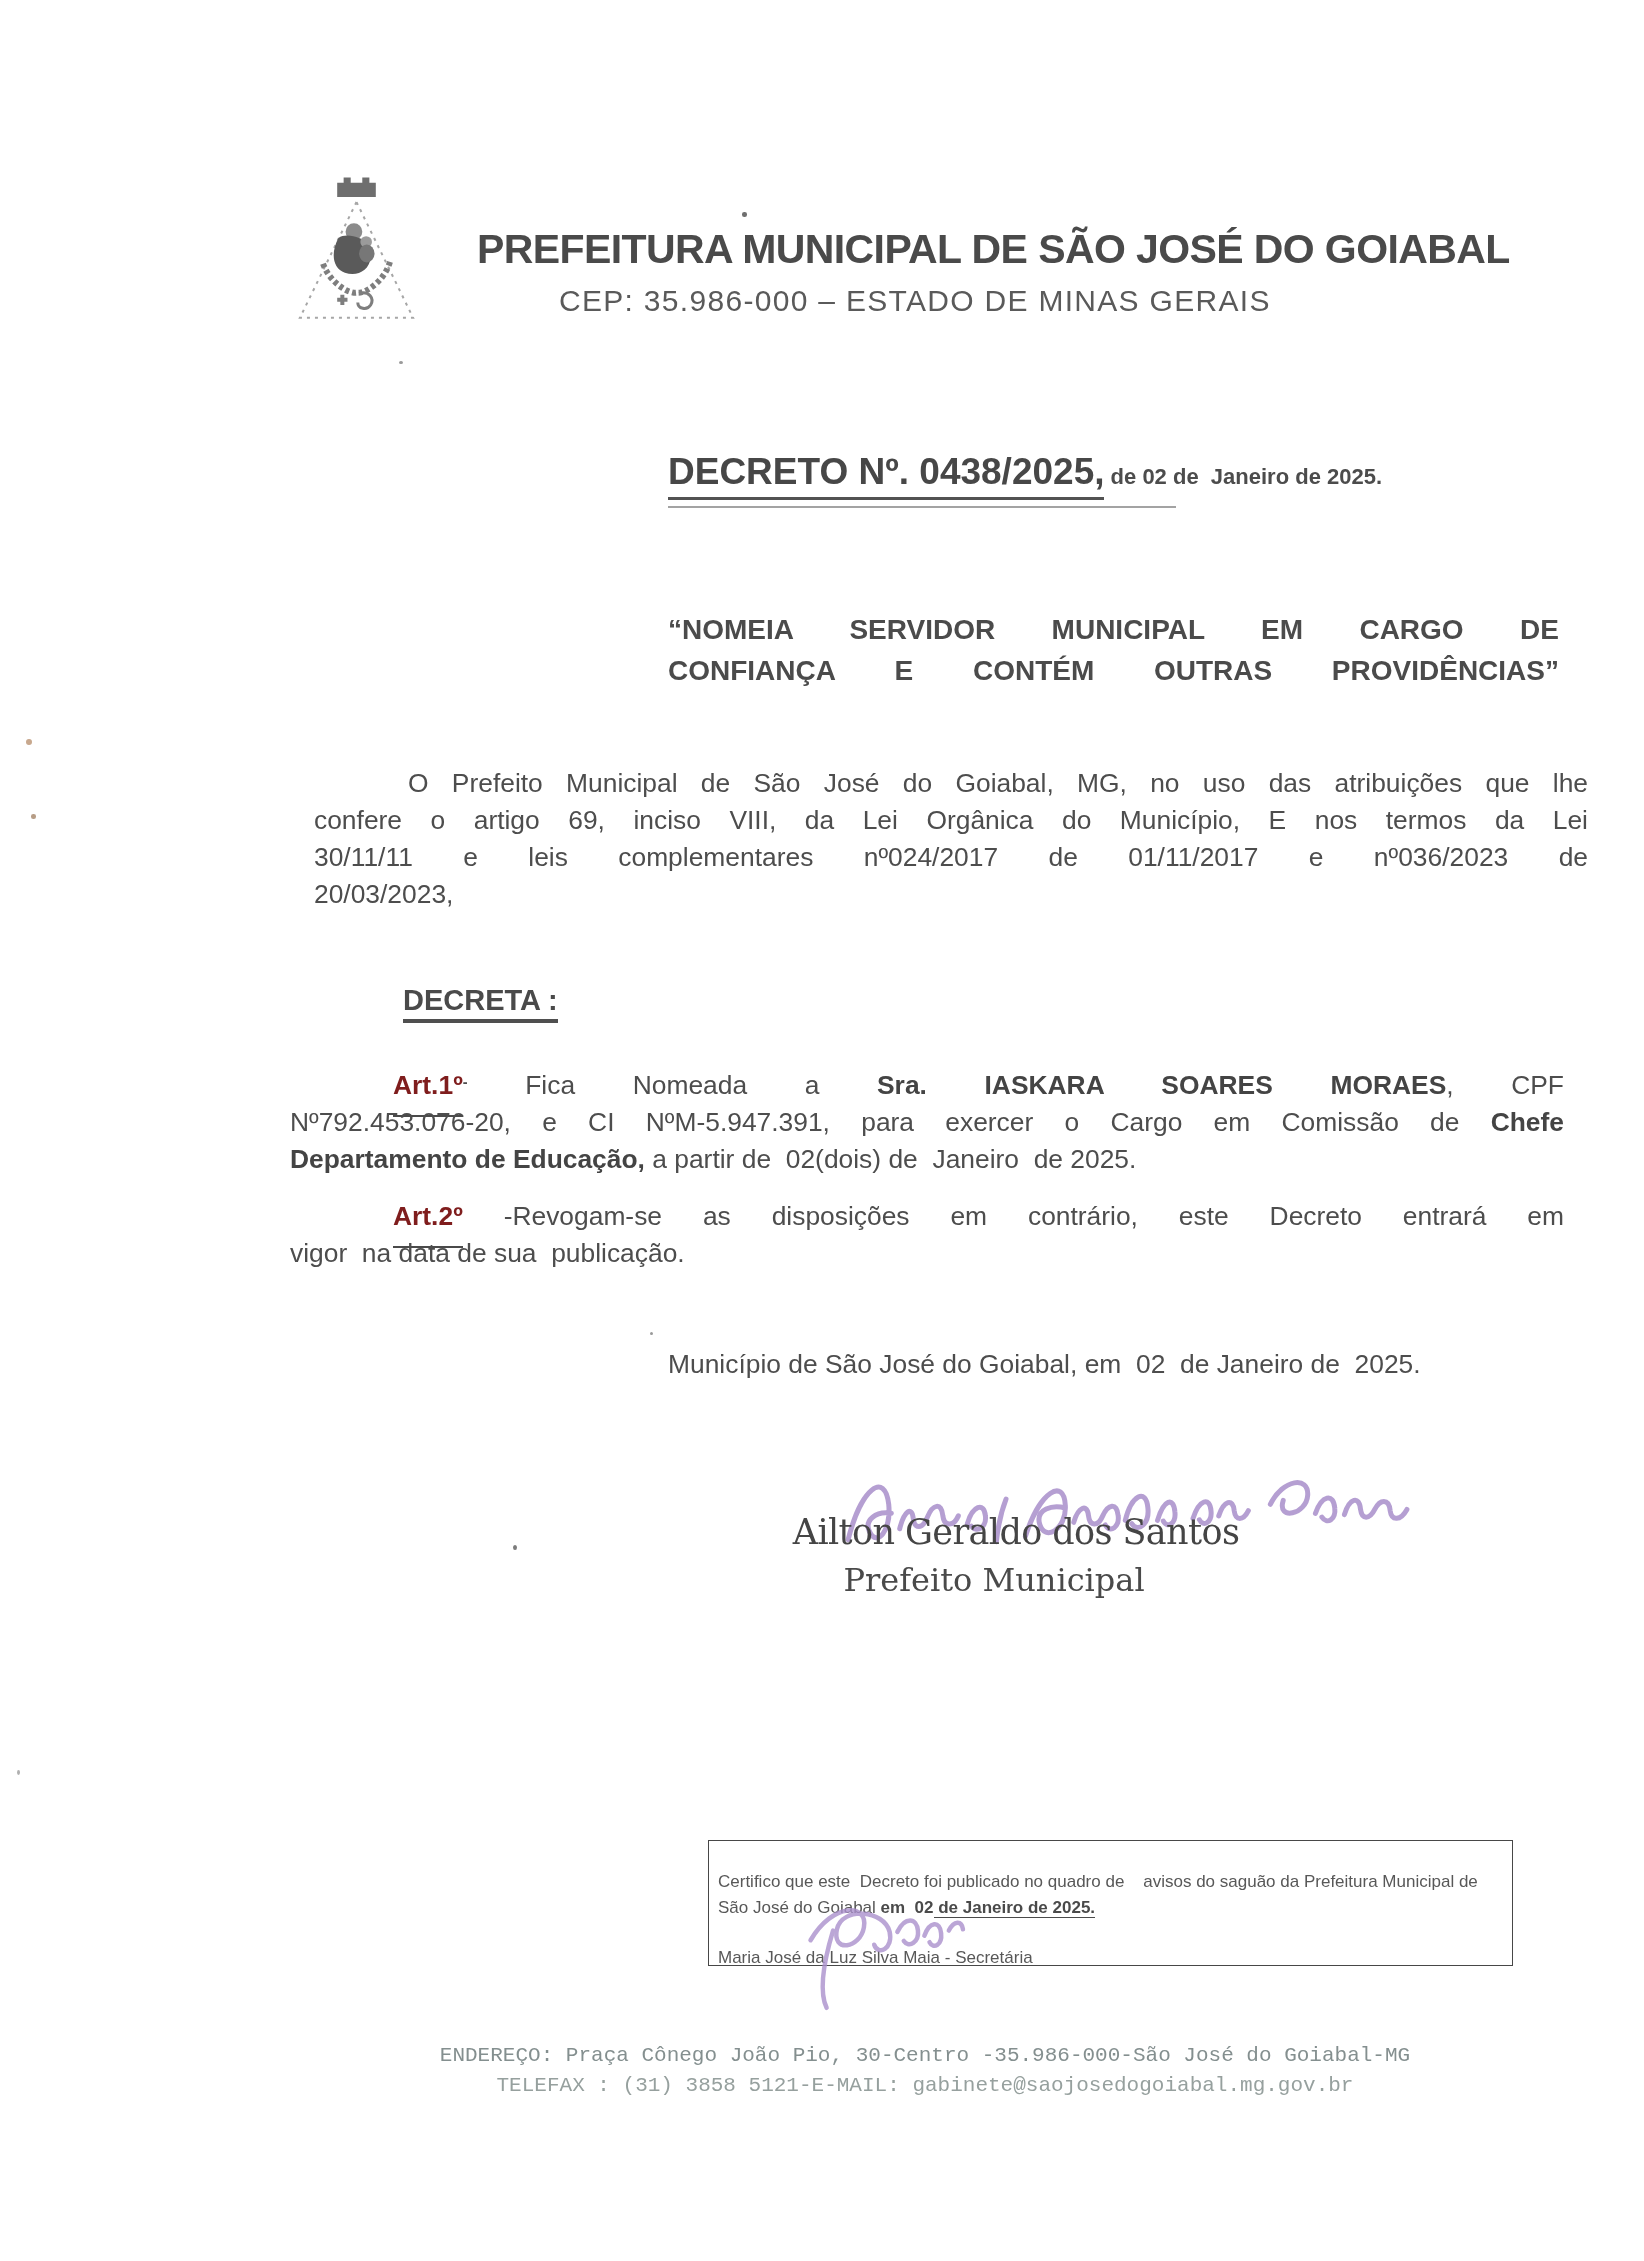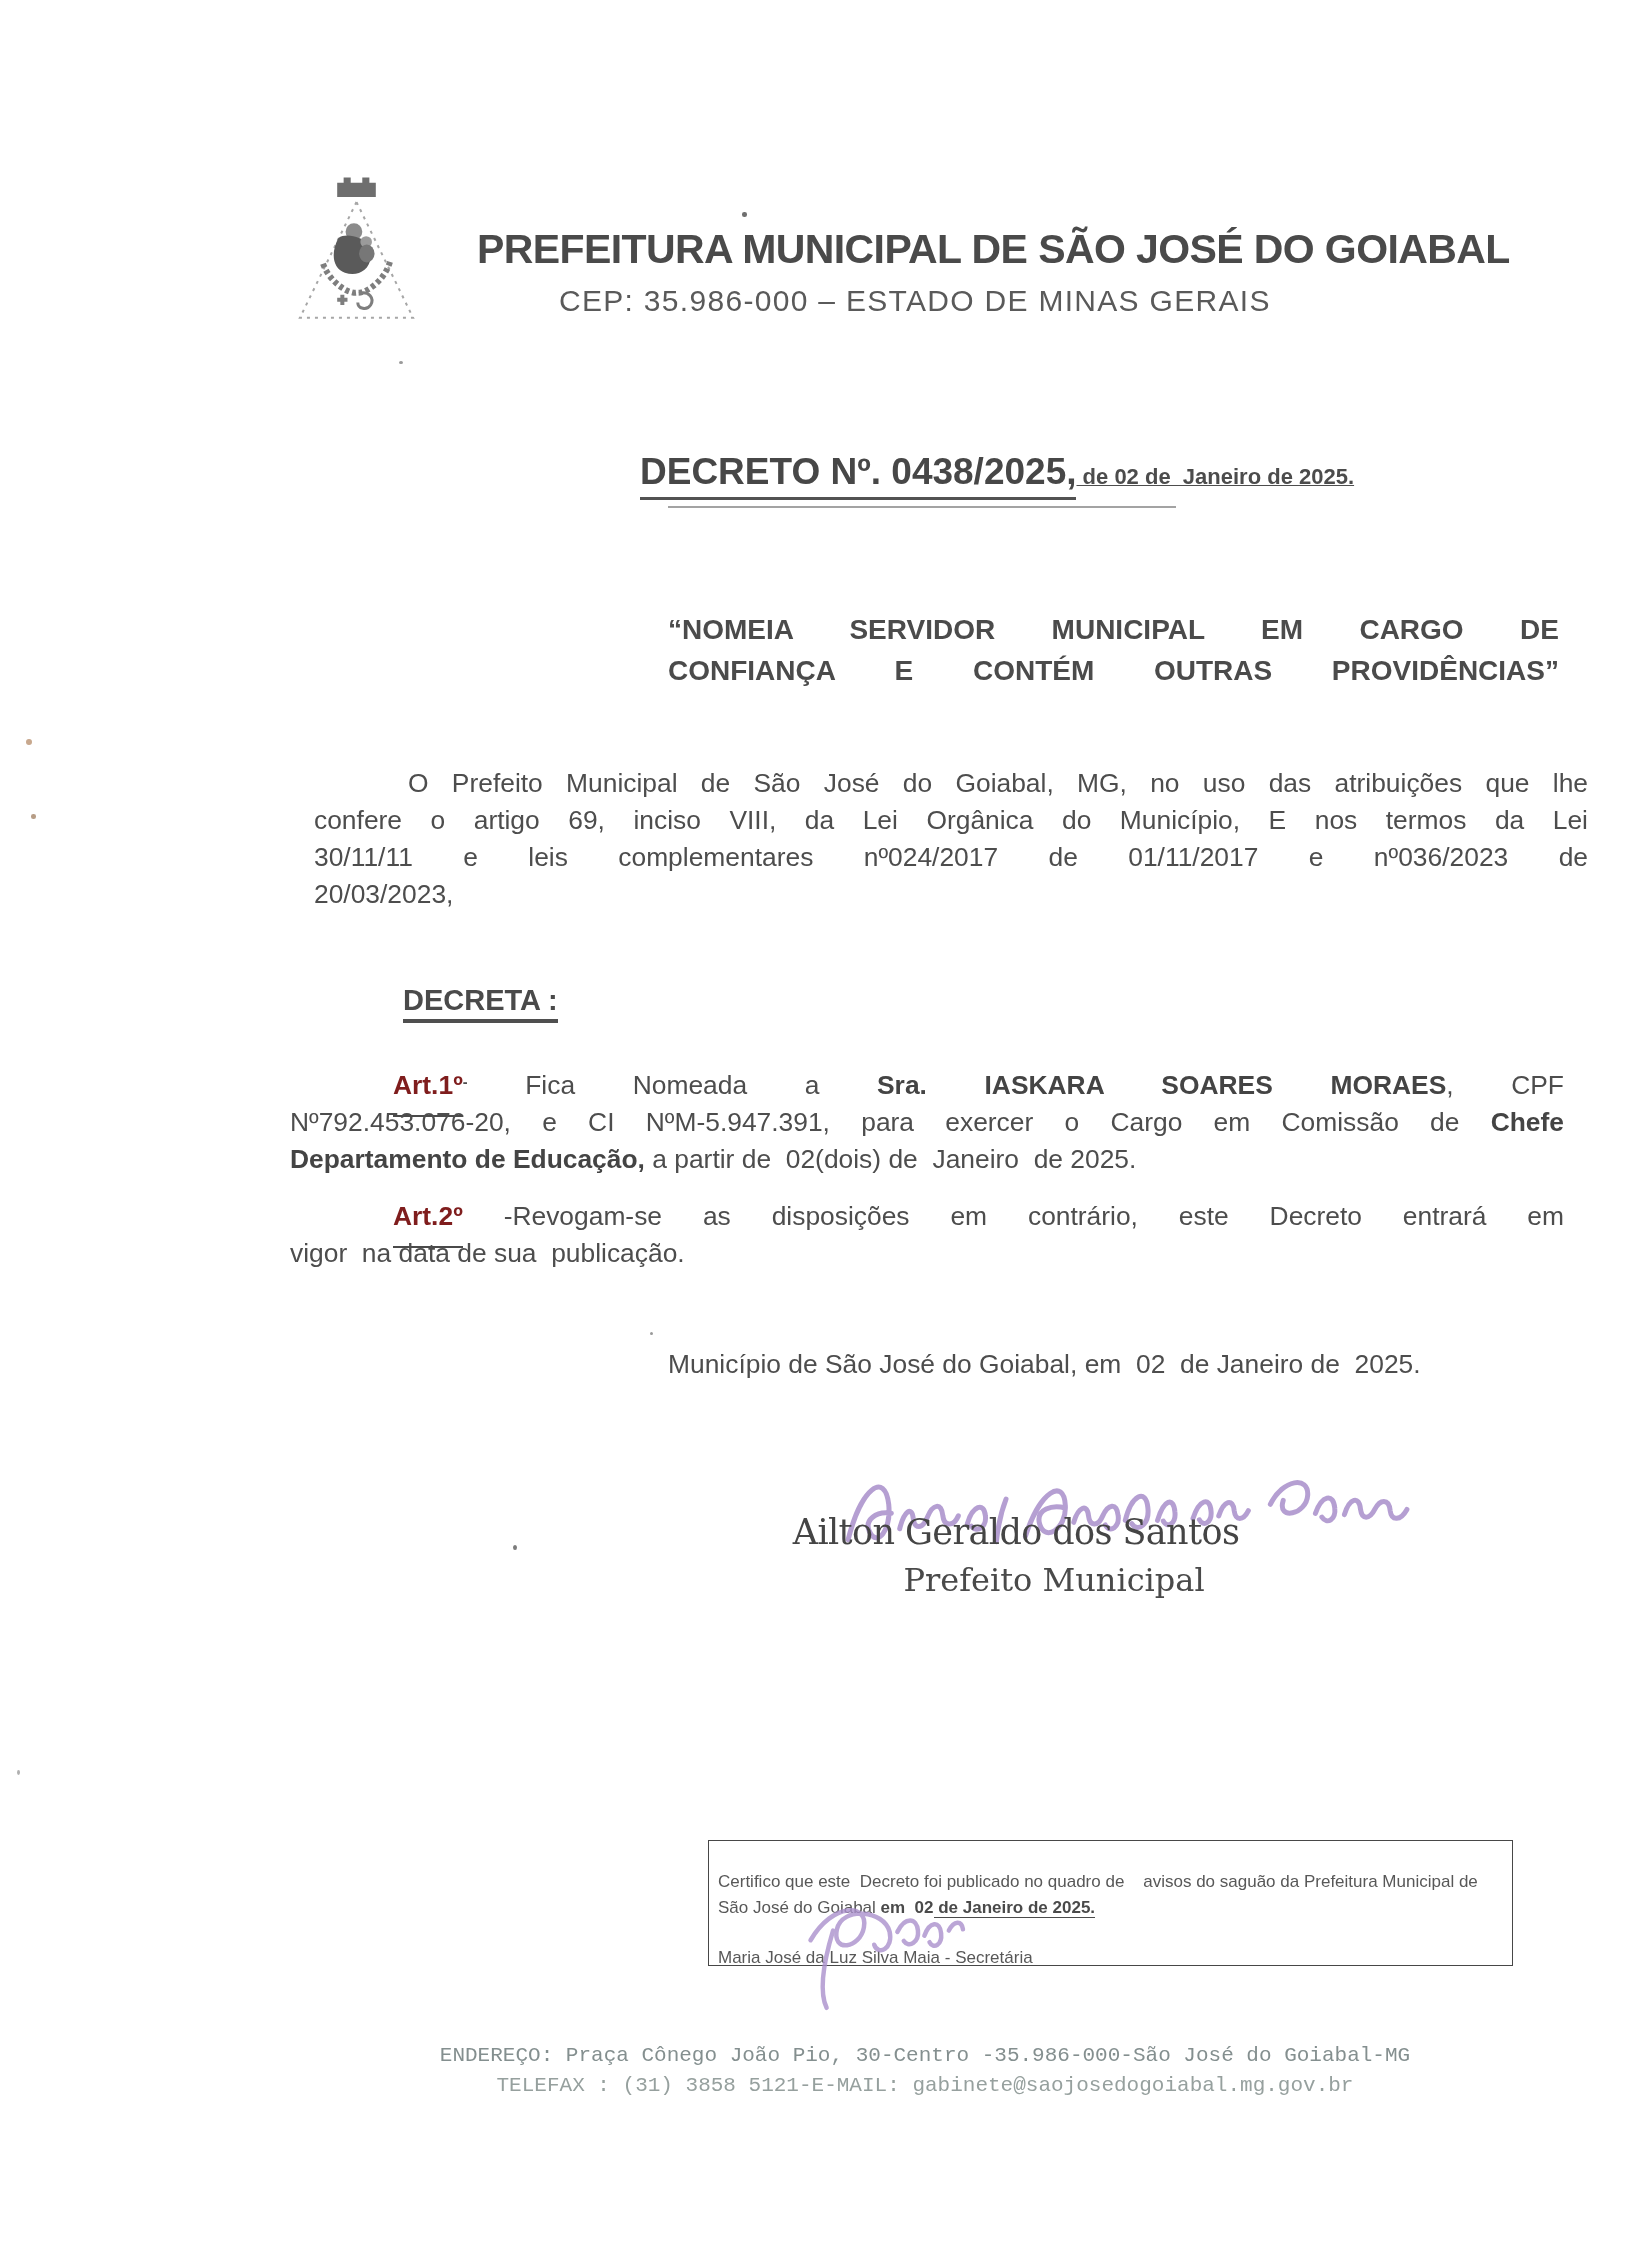--- a/index.html
+++ b/index.html
@@ -12,21 +12,21 @@
   .abs { position:absolute; }
   .pre { white-space:pre; }
 
   
   .org-title{ left:477px; top:226px; font-size:41px; font-weight:bold;
     color:#4a4a4a; letter-spacing:-0.6px; white-space:nowrap; }
   .org-sub{ left:559px; top:284px; font-size:30px; color:#5a5a5a;
     letter-spacing:1.3px; white-space:nowrap; }
 
   
-  .decree-head{ left:640px; top:451px; white-space:nowrap;text-decoration:underline; }
+  .decree-head{ left:668px; top:451px; white-space:nowrap; }
   .decree-head .big{ font-size:37px; font-weight:bold; color:#474747;
     border-bottom:3.9px solid #525252; padding-bottom:3.9px; display:inline-block; }
   .decree-head .small{ font-size:22px; font-weight:bold; color:#4c4c4c; }
   .underline-echo{ left:668px; top:506px; width:508px; height:1.9px; background:#a3a3a3; }
 
   
   .epigraph{ left:668px; top:609px; width:891px; font-size:28px; font-weight:bold;
     color:#4b4b4b; line-height:41px; }
   .jl{ text-align:justify; text-align-last:justify; }
 
@@ -43,21 +43,21 @@
   .art2{ top:1198px; }
   .artnum{ font-weight:bold; border-bottom:2.6px solid #4a4a4a; padding-bottom:15px; color:#7f1d1d; }
   .supdash{ font-size:0.55em; vertical-align:0.5em; font-weight:bold; }
   .b{ font-weight:bold; color:#444; }
 
   .place-date{ left:668px; top:1349px; font-size:26.4px; color:#4d4d4d; white-space:pre; }
 
   
   .sig-name{ left:726px; top:1512px; width:580px; text-align:center;
     font-family:"DejaVu Serif", serif; font-size:35px; color:#454545; letter-spacing:-0.6px; }
-  .sig-role{ left:764px; top:1561px; width:580px; text-align:center;
+  .sig-role{ left:704px; top:1561px; width:580px; text-align:center;
     font-family:"DejaVu Serif", serif; font-size:32px; color:#4a4a4a; }
 
   
   .cert-box{ left:708px; top:1840px; width:805px; height:126px;
     border:1.9px solid #474747; padding:28px 24px 0 9px; font-size:17px;
     line-height:26.4px; color:#585858; overflow:visible; }
   .cert-line{ white-space:pre; }
   .cert-bold{ font-weight:bold; color:#4a4a4a;margin-top:33px; }
   .cert-underline{ font-weight:bold; color:#4a4a4a; border-bottom:1.9px solid #4a4a4a; }
   .cert-secretary{ margin-top:23px; white-space:pre; }

